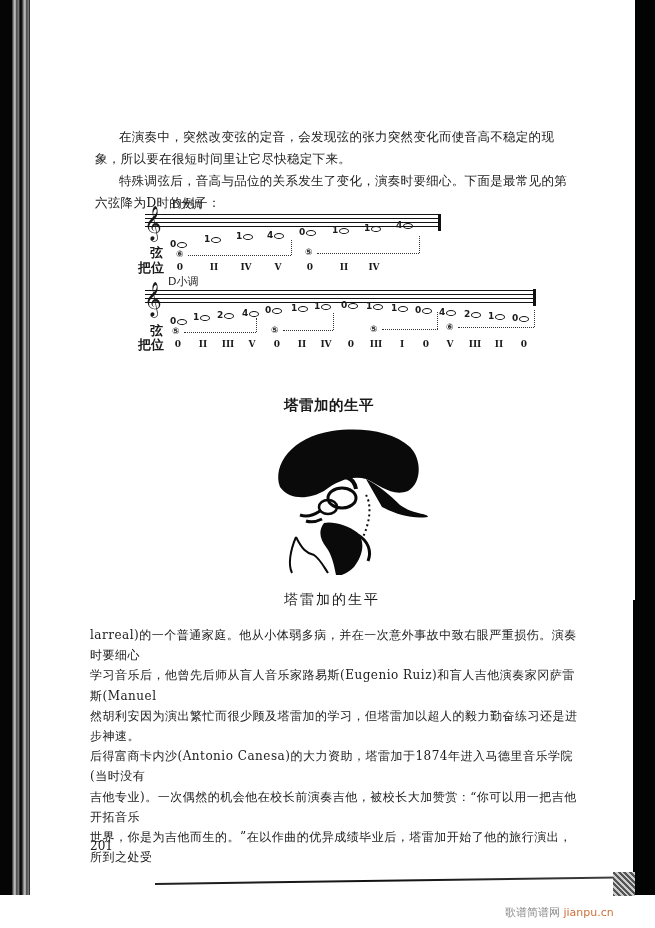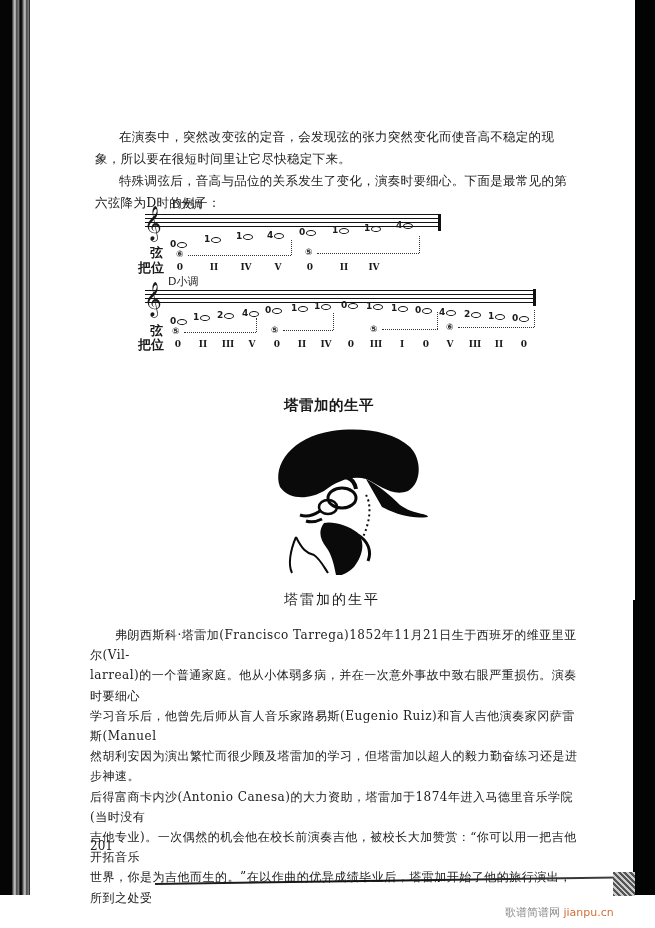--- a/index.html
+++ b/index.html
@@ -215,21 +215,20 @@
 
   <path d="M62 98 C70 96 86 100 96 108 C104 118 100 132 92 142 C86 148 78 152 74 150 C72 140 70 130 64 122 C58 114 56 106 62 98 Z" fill="#0a0a0a"></path>
   <path d="M96 110 C106 116 110 126 106 136" fill="none" stroke="#0a0a0a" stroke-width="3"></path>
 
   <path d="M34 112 C28 126 26 140 30 148 M34 112 C40 124 44 128 52 130 C58 134 62 142 66 148" fill="none" stroke="#0a0a0a" stroke-width="2"></path>
 </svg>
 
 <div class="portrait-caption">塔雷加的生平</div>
 
 <div class="bio" style="top:625px;">
-  <div>　　弗朗西斯科·塔雷加(Francisco Tarrega)1852年11月21日生于西班牙的维亚里亚尔(Vil-</div>
   <div>larreal)的一个普通家庭。他从小体弱多病，并在一次意外事故中致右眼严重损伤。演奏时要细心</div>
   <div>学习音乐后，他曾先后师从盲人音乐家路易斯(Eugenio Ruiz)和盲人吉他演奏家冈萨雷斯(Manuel</div>
   <div>然胡利安因为演出繁忙而很少顾及塔雷加的学习，但塔雷加以超人的毅力勤奋练习还是进步神速。</div>
   <div>后得富商卡内沙(Antonio Canesa)的大力资助，塔雷加于1874年进入马德里音乐学院(当时没有</div>
   <div>吉他专业)。一次偶然的机会他在校长前演奏吉他，被校长大加赞赏：“你可以用一把吉他开拓音乐</div>
   <div>世界，你是为吉他而生的。”在以作曲的优异成绩毕业后，塔雷加开始了他的旅行演出，所到之处受</div>
 
 </div>
 
 <div class="page-number">201</div>

